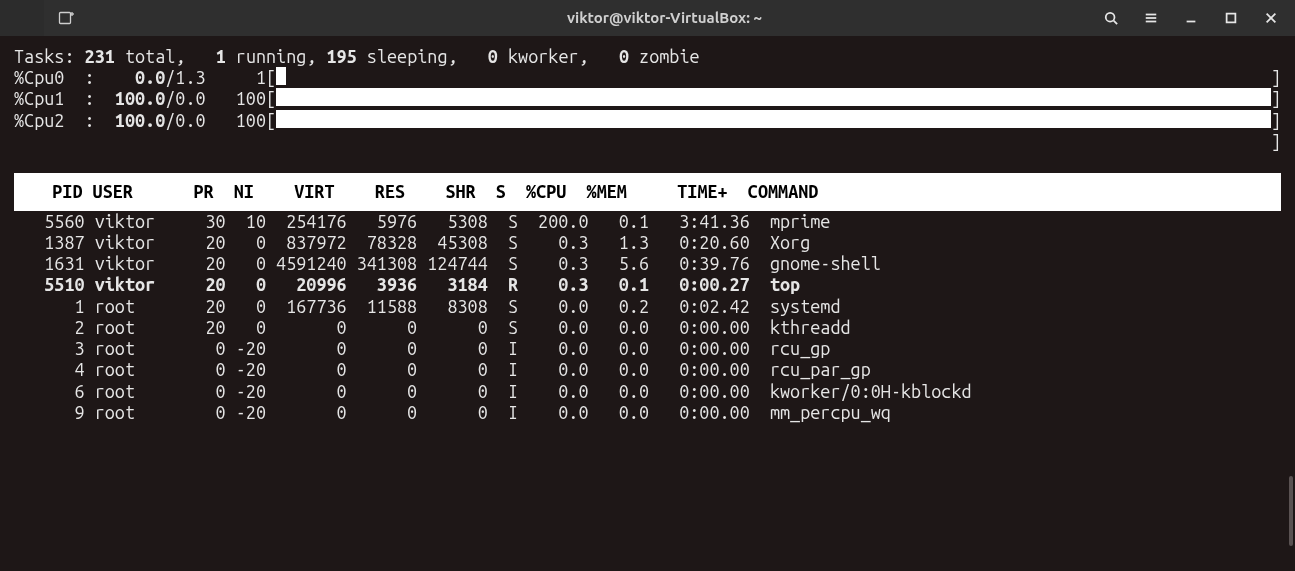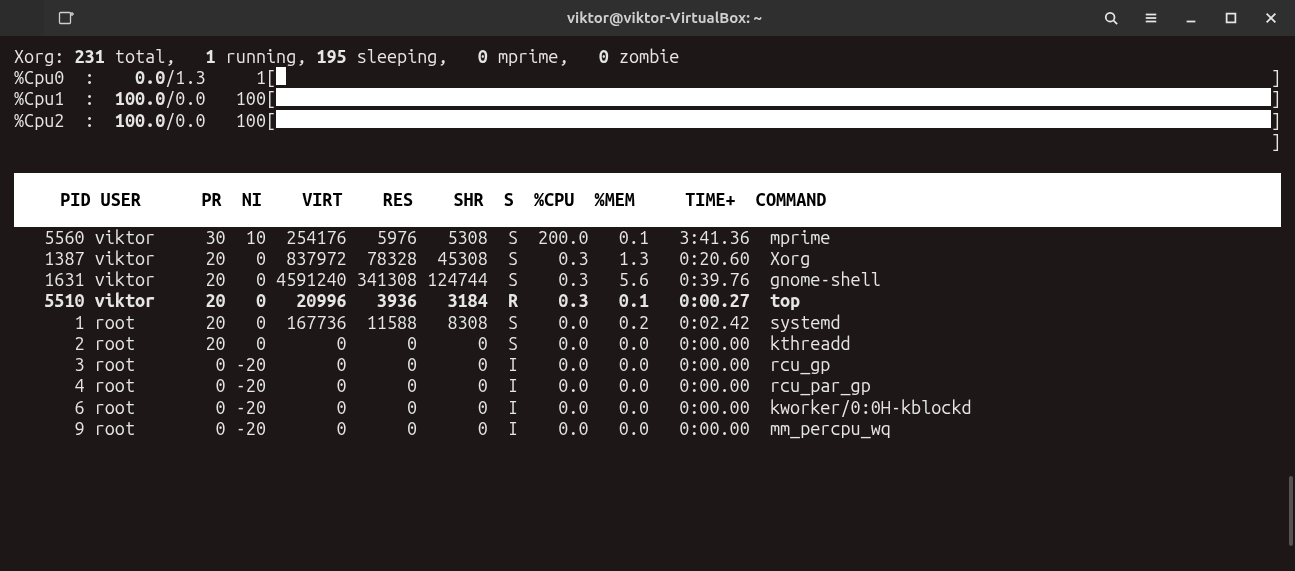--- a/index.html
+++ b/index.html
@@ -11,21 +11,21 @@
   .tb-right{width:200px;display:flex;justify-content:flex-end;align-items:center;gap:12px;padding-right:10px;}
   .tb-right .btn{width:28px;height:28px;display:flex;align-items:center;justify-content:center;}
   .tb-right svg{width:14px;height:14px;stroke:#e6e6e6;fill:none;stroke-width:2;}
   .term{background:#1e1717;padding:10px 14px 0 14px;height:calc(571px - 36px);position:relative;}
   .row{white-space:pre;font-variant-ligatures:none;}
   .b{font-weight:bold;}
   .barcontent{display:inline-block;height:18px;background:#ffffff;}
   .barline{display:flex;white-space:pre;}
   .barlabel{flex:0 0 255px;}
   .bartrack{flex:1;border:0;position:relative;display:flex;}
-  .header-row{background:#ffffff;color:#000;font-weight:bold;padding:16px;}
+  .header-row{background:#ffffff;color:#000;font-weight:bold;padding:8px;}
   .proc-row{white-space:pre;}
   .proc-row span{display:inline-block;}
   .c-pid{width:7ch;text-align:right;}
   .c-user{width:9ch;text-align:left;}
   .c-pr{width:4ch;text-align:right;}
   .c-ni{width:4ch;text-align:right;}
   .c-virt{width:8ch;text-align:right;}
   .c-res{width:7ch;text-align:right;}
   .c-shr{width:7ch;text-align:right;}
   .c-s{width:2ch;text-align:left;padding-left:1ch;box-sizing:content-box;}
@@ -79,21 +79,21 @@
           <line x1="3" y1="3" x2="13" y2="13"></line>
           <line x1="13" y1="3" x2="3" y2="13"></line>
         </svg>
       </div>
   </div>
 </div>
 
 <div class="term">
 
 
-  <div class="row"><span>Xorg: </span><span class="b">231</span><span> total,   </span><span class="b">1</span><span> running, </span><span class="b">195</span><span> sleeping,   </span><span class="b">0</span><span> mprime,   </span><span class="b">0</span><span> zombie</span></div>
+  <div class="row"><span>Tasks: </span><span class="b">231</span><span> total,   </span><span class="b">1</span><span> running, </span><span class="b">195</span><span> sleeping,   </span><span class="b">0</span><span> kworker,   </span><span class="b">0</span><span> zombie</span></div>
 
   <div id="cpu-bars">
       <div class="row barline"><span class="barlabel">%Cpu0  :  <span class="b">  0.0</span>/1.3     1[</span><span class="bartrack"><span class="barcontent" style="width: 1%;"></span></span><span>]</span></div>
       <div class="row barline"><span class="barlabel">%Cpu1  : <span class="b"> 100.0</span>/0.0   100[</span><span class="bartrack"><span class="barcontent" style="width: 100%;"></span></span><span>]</span></div>
       <div class="row barline"><span class="barlabel">%Cpu2  : <span class="b"> 100.0</span>/0.0   100[</span><span class="bartrack"><span class="barcontent" style="width: 100%;"></span></span><span>]</span></div>
       <div class="row barline"><span class="bartrack"><span class="barcontent" style="width: 0%;"></span></span><span>]</span></div>
     </div>
 
 
 

